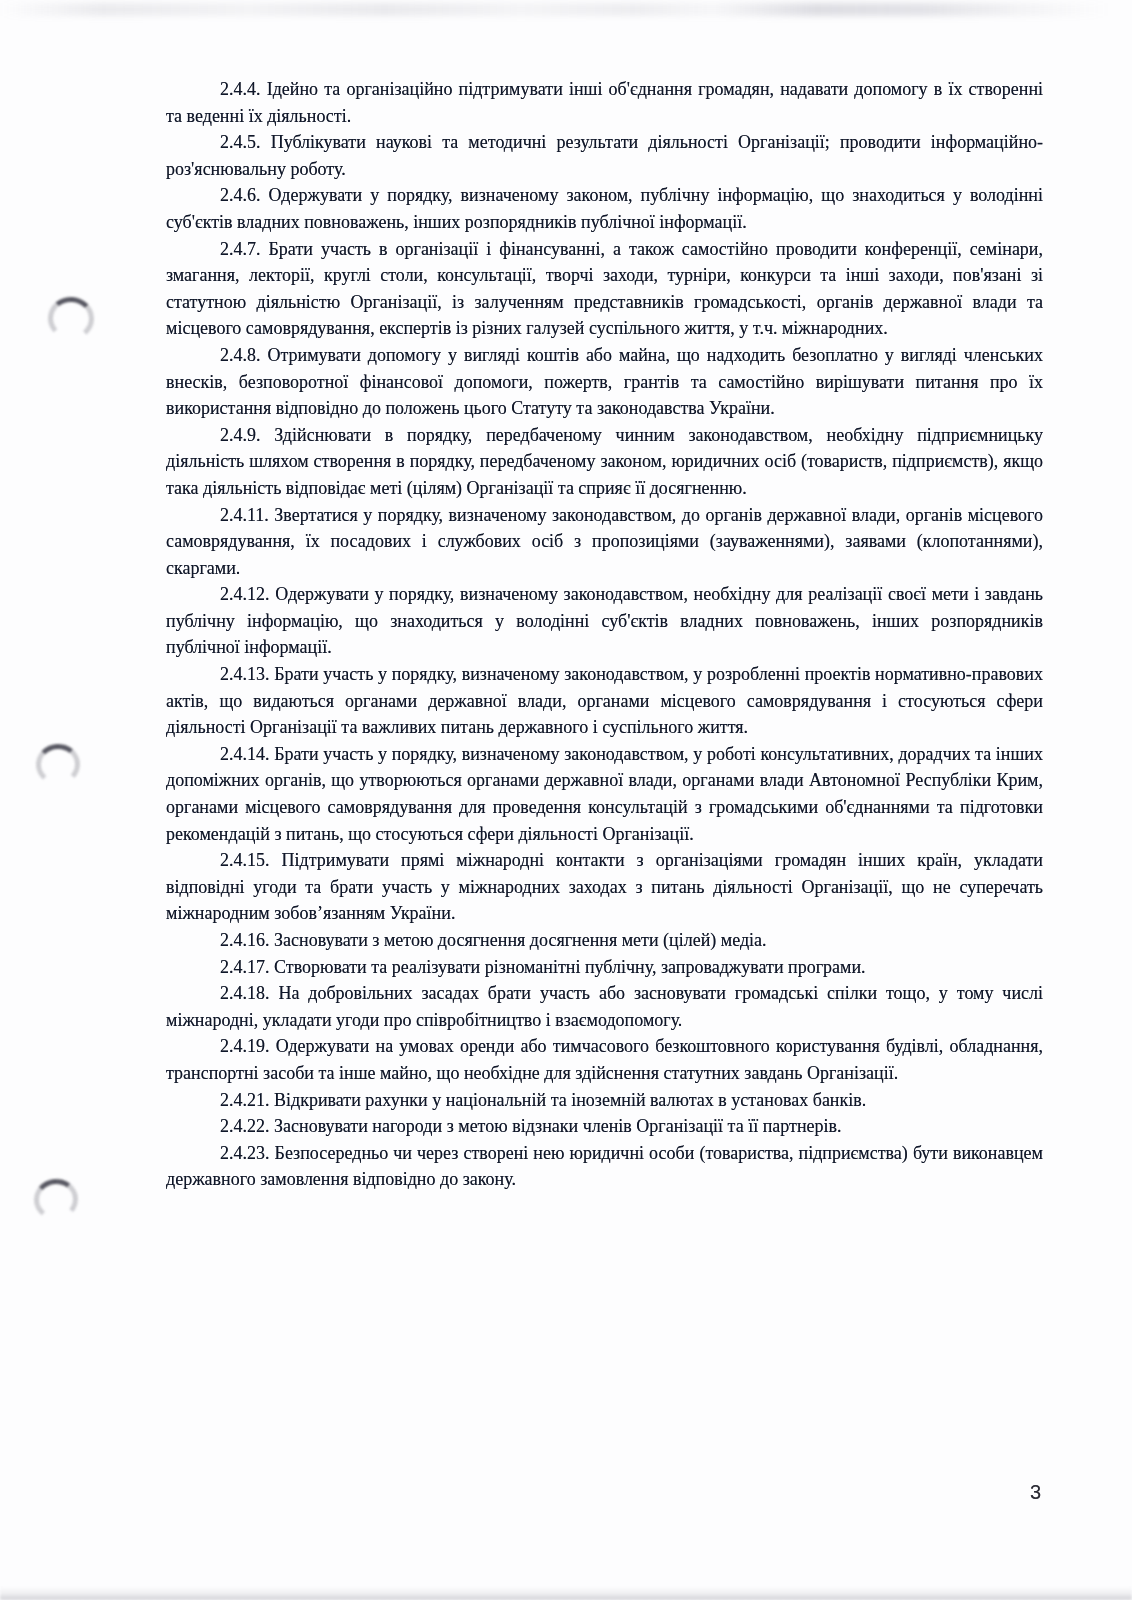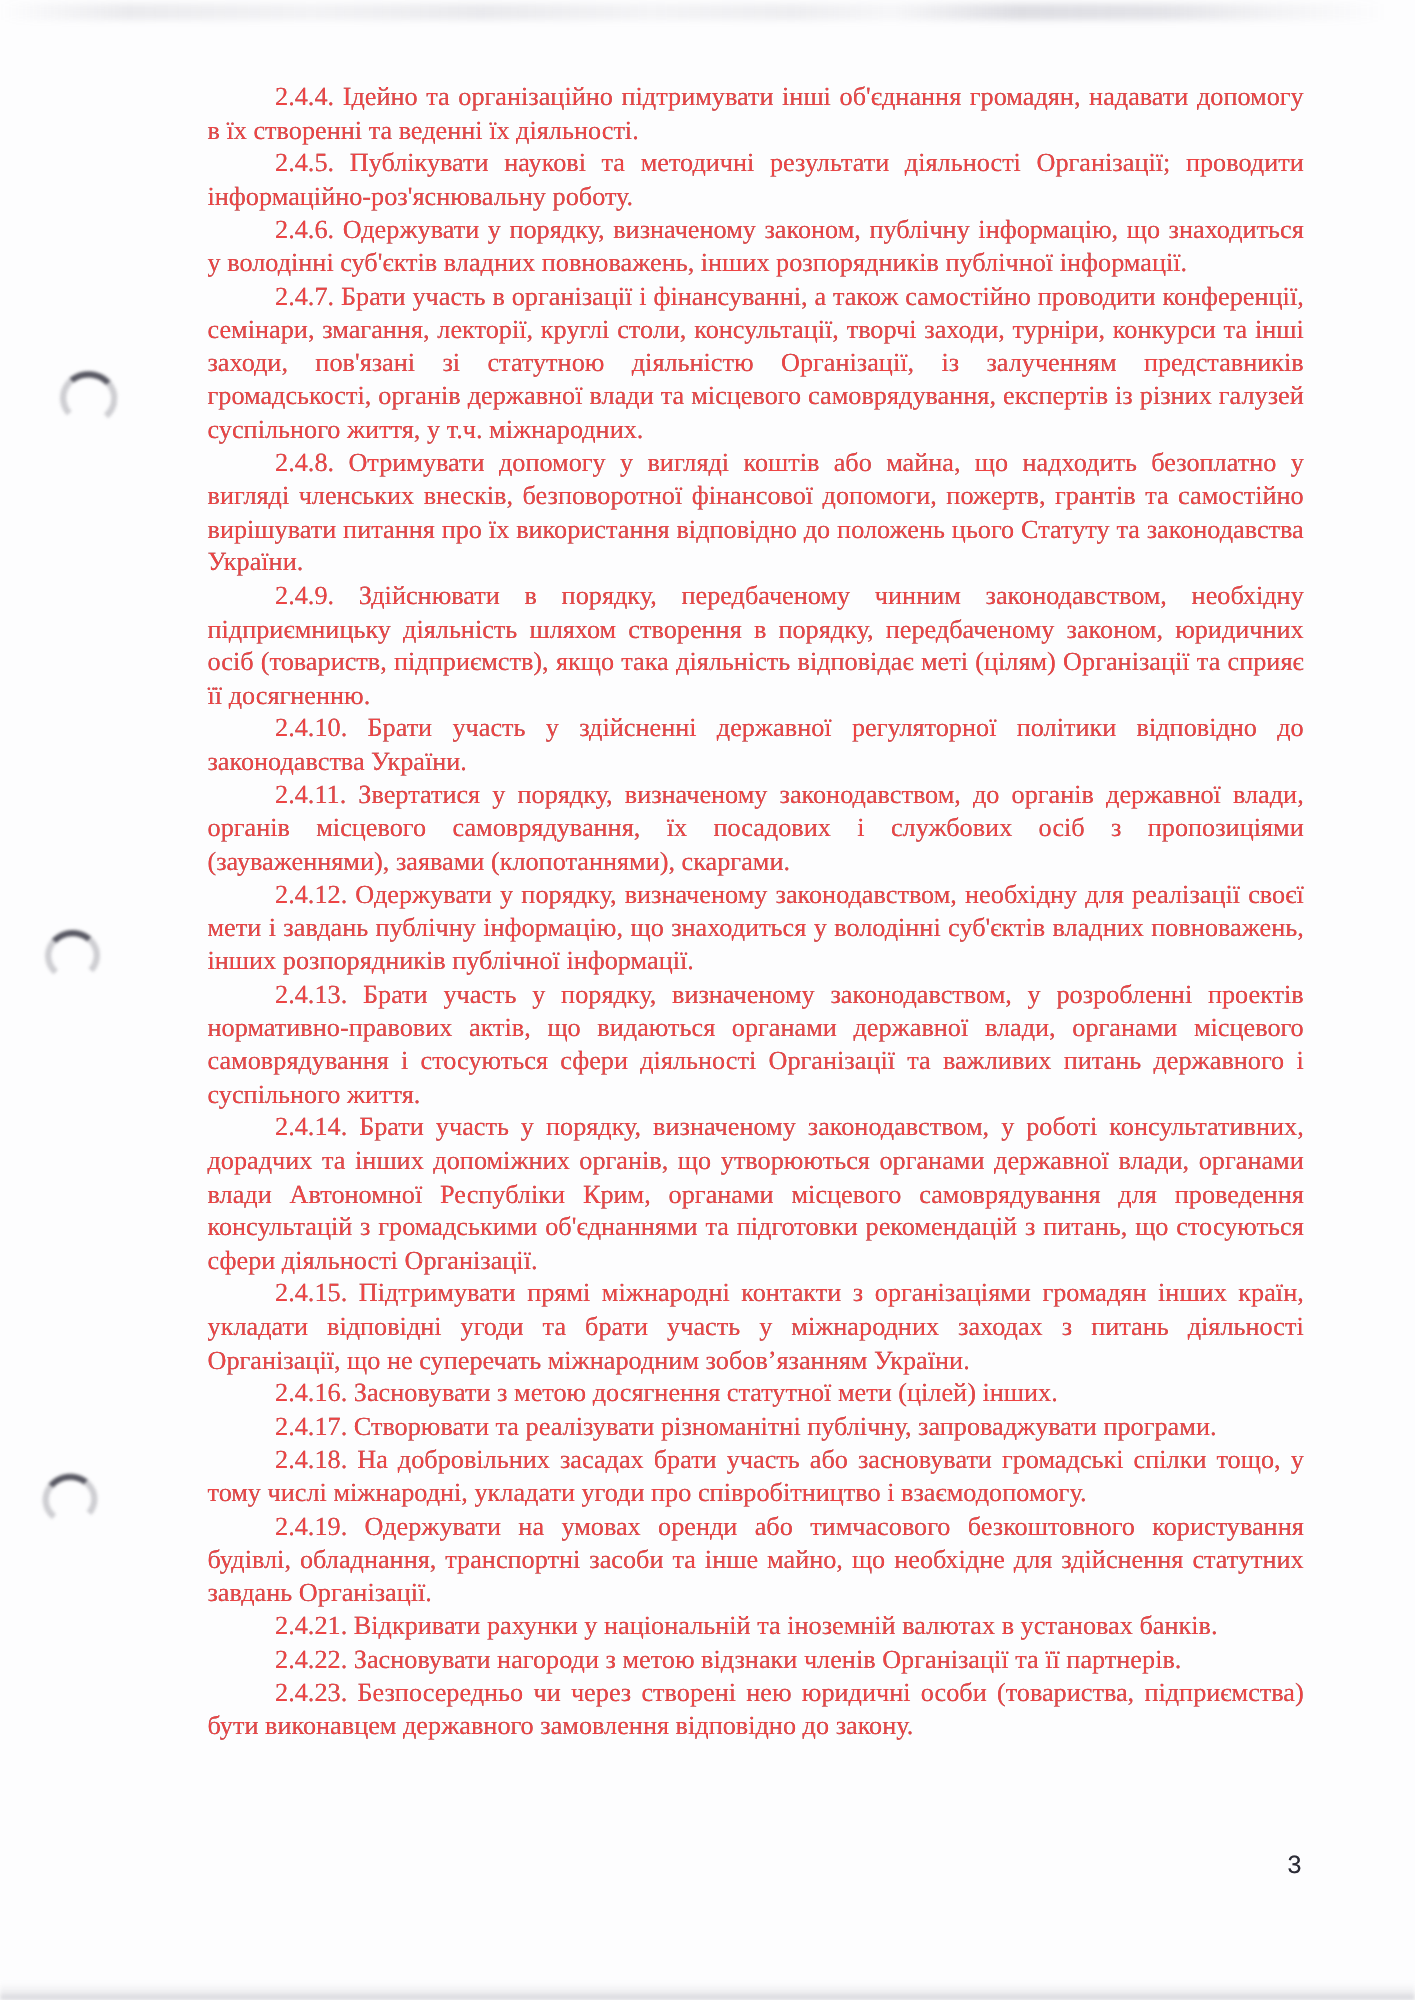--- a/index.html
+++ b/index.html
@@ -60,24 +60,24 @@
     border-right-color: rgba(45,45,58,0.22);
     filter: blur(1.3px);
   }
   .hole-1 { left: 48px; top: 297px; width: 36px; height: 33px; transform: rotate(4deg); }
   .hole-2 { left: 36px; top: 744px; width: 34px; height: 31px; transform: rotate(-3deg); }
   .hole-3 { left: 34px; top: 1179px; width: 34px; height: 31px; transform: rotate(-6deg); }
 
   .content {
     position: absolute;
     left: 166px;
-    top: 64px;
+    top: 76px;
     width: 877px;
-    color: #ef4444;
-    font-size: 21px;
+    color: #0f172a;
+    font-size: 18px;
     line-height: 26.6px;
     text-align: justify;
     text-shadow: 0 0 0.5px rgba(35,35,45,0.65);
   }
   .para {
     margin: 0;
     text-indent: 54px;
   }
   .para b { font-weight: normal; }
 
@@ -101,27 +101,26 @@
   <div class="hole hole-2"></div>
   <div class="hole hole-3"></div>
 
   <div class="content">
       <p class="para"><span>2.4.4. </span><span>Ідейно та організаційно підтримувати інші об'єднання громадян, надавати допомогу в їх створенні та веденні їх діяльності.</span></p>
       <p class="para"><span>2.4.5. </span><span>Публікувати наукові та методичні результати діяльності Організації; проводити інформаційно-роз'яснювальну роботу.</span></p>
       <p class="para"><span>2.4.6. </span><span>Одержувати у порядку, визначеному законом, публічну інформацію, що знаходиться у володінні суб'єктів владних повноважень, інших розпорядників публічної інформації.</span></p>
       <p class="para"><span>2.4.7. </span><span>Брати участь в організації і фінансуванні, а також самостійно проводити конференції, семінари, змагання, лекторії, круглі столи, консультації, творчі заходи, турніри, конкурси та інші заходи, пов'язані зі статутною діяльністю Організації, із залученням представників громадськості, органів державної влади та місцевого самоврядування, експертів із різних галузей суспільного життя, у т.ч. міжнародних.</span></p>
       <p class="para"><span>2.4.8. </span><span>Отримувати допомогу у вигляді коштів або майна, що надходить безоплатно у вигляді членських внесків, безповоротної фінансової допомоги, пожертв, грантів та самостійно вирішувати питання про їх використання відповідно до положень цього Статуту та законодавства України.</span></p>
       <p class="para"><span>2.4.9. </span><span>Здійснювати в порядку, передбаченому чинним законодавством, необхідну підприємницьку діяльність </span><b>шляхом створення</b><span> в порядку, передбаченому законом, юридичних осіб (товариств, підприємств), якщо така діяльність відповідає меті (цілям) Організації та сприяє її досягненню.</span></p>
-      <p class="para"><span>2.4.10. </span><span>Брати участь у здійсненні державної регуляторної політики відповідно до законодавства України.</span></p>
       <p class="para"><span>2.4.11. </span><span>Звертатися у порядку, визначеному законодавством, до органів державної влади, органів місцевого самоврядування, їх посадових і службових осіб з пропозиціями (зауваженнями), заявами (клопотаннями), скаргами.</span></p>
       <p class="para"><span>2.4.12. </span><span>Одержувати у порядку, визначеному законодавством, необхідну для реалізації своєї мети і завдань публічну інформацію, що знаходиться у володінні суб'єктів владних повноважень, інших розпорядників публічної інформації.</span></p>
       <p class="para"><span>2.4.13. </span><span>Брати участь у порядку, визначеному законодавством, у розробленні проектів нормативно-правових актів, що видаються органами державної влади, органами місцевого самоврядування і стосуються сфери діяльності Організації та важливих питань державного і суспільного життя.</span></p>
       <p class="para"><span>2.4.14. </span><span>Брати участь у порядку, визначеному законодавством, у роботі консультативних, дорадчих та інших допоміжних органів, що утворюються органами державної влади, органами влади Автономної Республіки Крим, органами місцевого самоврядування для проведення консультацій з громадськими об'єднаннями та підготовки рекомендацій з питань, що стосуються сфери діяльності Організації.</span></p>
       <p class="para"><span>2.4.15. </span><span>Підтримувати прямі міжнародні контакти з організаціями громадян інших країн, укладати відповідні угоди та брати участь у міжнародних заходах з питань діяльності Організації, що не суперечать міжнародним зобов’язанням України.</span></p>
-      <p class="para"><span>2.4.16. </span><span>Засновувати з метою досягнення статутної мети (цілей) інших.</span></p>
+      <p class="para"><span>2.4.16. </span><span>Засновувати з метою досягнення досягнення мети (цілей) медіа.</span></p>
       <p class="para"><span>2.4.17. </span><span>Створювати та реалізувати різноманітні публічну, запроваджувати програми.</span></p>
       <p class="para"><span>2.4.18. </span><span>На добровільних засадах брати участь або засновувати громадські спілки тощо, у тому числі міжнародні, укладати угоди про співробітництво і взаємодопомогу.</span></p>
       <p class="para"><span>2.4.19. </span><span>Одержувати на умовах оренди або тимчасового безкоштовного користування будівлі, обладнання, транспортні засоби та інше майно, що необхідне для здійснення статутних завдань Організації.</span></p>
       <p class="para"><span>2.4.21. </span><span>Відкривати рахунки у національній та іноземній валютах в установах банків.</span></p>
       <p class="para"><span>2.4.22. </span><span>Засновувати нагороди з метою відзнаки членів Організації та її партнерів.</span></p>
       <p class="para"><span>2.4.23. </span><span>Безпосередньо чи через створені нею юридичні особи (товариства, підприємства) бути виконавцем державного замовлення відповідно до закону.</span></p>
     </div>
 
   <div class="page-number">3</div>
 

